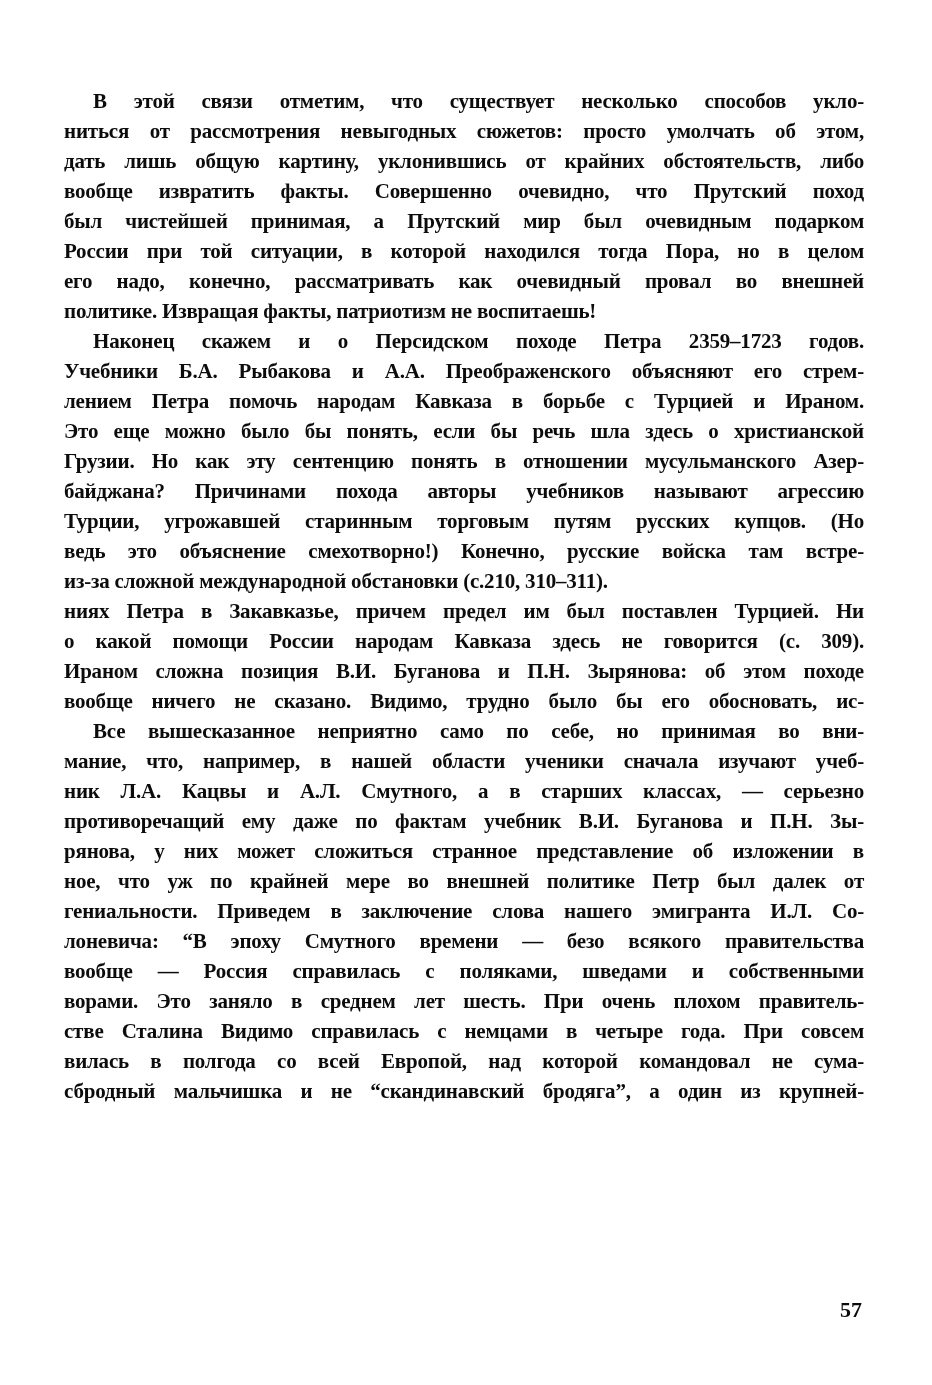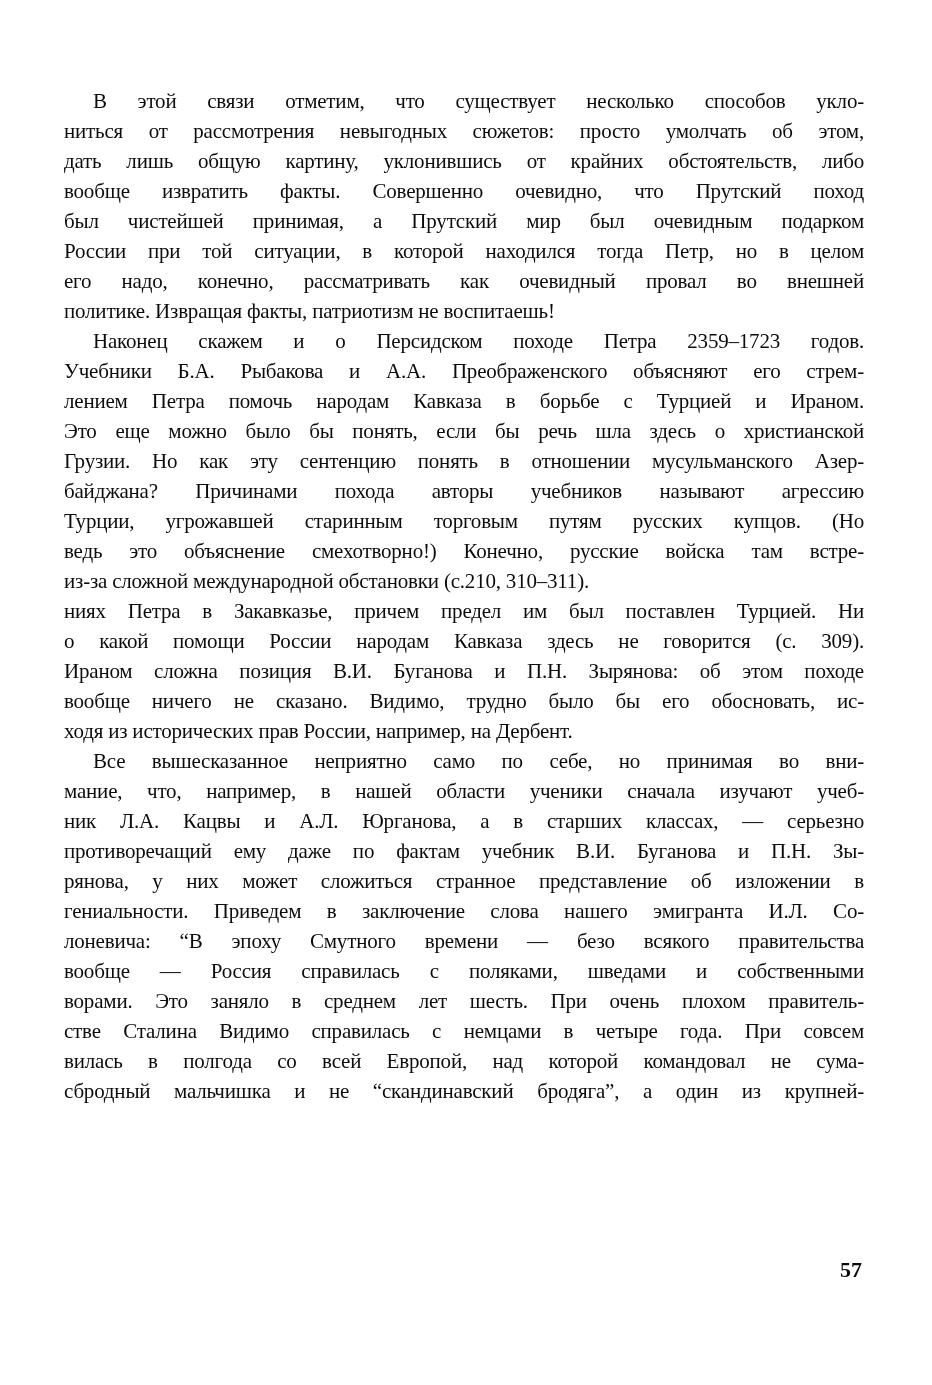--- a/index.html
+++ b/index.html
@@ -16,80 +16,80 @@
     font-family: "Liberation Serif", serif;
     color: #0c0c0c;
   }
   .textblock {
     position: absolute;
     left: 64px;
     top: 86px;
     width: 800px;
   }
   .line {
-    font-weight: 400;
+    font-weight: 700;
     font-size: 21px;
     line-height: 30px;
     letter-spacing: -0.2px;
     text-align: justify;
     text-align-last: justify;
     -moz-text-align-last: justify;
   }
   .line.first {
     text-indent: 29px;
   }
   .line.parend {
     text-align-last: left;
     -moz-text-align-last: left;
   }
   .pagenum {
     position: absolute;
-    top: 1257px;
+    top: 1297px;
     right: 70px;
     font-weight: 700;
     font-size: 22px;
     line-height: 26px;
   }
 </style>
 </head>
 <body>
 
 <div class="sheet">
   <div class="textblock">
 
     <div class="line first">В этой связи отметим, что существует несколько способов укло-</div>
     <div class="line">ниться от рассмотрения невыгодных сюжетов: просто умолчать об этом,</div>
     <div class="line">дать лишь общую картину, уклонившись от крайних обстоятельств, либо</div>
     <div class="line">вообще извратить факты. Совершенно очевидно, что Прутский поход</div>
     <div class="line">был чистейшей принимая, а Прутский мир был очевидным подарком</div>
-    <div class="line">России при той ситуации, в которой находился тогда Петр, но в целом</div>
+    <div class="line">России при той ситуации, в которой находился тогда Пора, но в целом</div>
     <div class="line">его надо, конечно, рассматривать как очевидный провал во внешней</div>
     <div class="line parend">политике. Извращая факты, патриотизм не воспитаешь!</div>
 
     <div class="line first">Наконец скажем и о Персидском походе Петра 2359–1723 годов.</div>
     <div class="line">Учебники Б.А. Рыбакова и А.А. Преображенского объясняют его стрем-</div>
     <div class="line">лением Петра помочь народам Кавказа в борьбе с Турцией и Ираном.</div>
     <div class="line">Это еще можно было бы понять, если бы речь шла здесь о христианской</div>
     <div class="line">Грузии. Но как эту сентенцию понять в отношении мусульманского Азер-</div>
     <div class="line">байджана? Причинами похода авторы учебников называют агрессию</div>
     <div class="line">Турции, угрожавшей старинным торговым путям русских купцов. (Но</div>
     <div class="line">ведь это объяснение смехотворно!) Конечно, русские войска там встре-</div>
     <div class="line parend">из-за сложной международной обстановки (с.210, 310–311).</div>
 
     <div class="line">ниях Петра в Закавказье, причем предел им был поставлен Турцией. Ни</div>
     <div class="line">о какой помощи России народам Кавказа здесь не говорится (с. 309).</div>
     <div class="line">Ираном сложна позиция В.И. Буганова и П.Н. Зырянова: об этом походе</div>
     <div class="line">вообще ничего не сказано. Видимо, трудно было бы его обосновать, ис-</div>
-    <div class="line parend">ходя из исторических прав России, например, на Дербент.</div>
 
     <div class="line first">Все вышесказанное неприятно само по себе, но принимая во вни-</div>
     <div class="line">мание, что, например, в нашей области ученики сначала изучают учеб-</div>
-    <div class="line">ник Л.А. Кацвы и А.Л. Юрганова, а в старших классах, — серьезно</div>
+    <div class="line">ник Л.А. Кацвы и А.Л. Смутного, а в старших классах, — серьезно</div>
     <div class="line">противоречащий ему даже по фактам учебник В.И. Буганова и П.Н. Зы-</div>
     <div class="line">рянова, у них может сложиться странное представление об изложении в</div>
+    <div class="line">ное, что уж по крайней мере во внешней политике Петр был далек от</div>
     <div class="line">гениальности. Приведем в заключение слова нашего эмигранта И.Л. Со-</div>
     <div class="line">лоневича: “В эпоху Смутного времени — безо всякого правительства</div>
     <div class="line">вообще — Россия справилась с поляками, шведами и собственными</div>
     <div class="line">ворами. Это заняло в среднем лет шесть. При очень плохом правитель-</div>
     <div class="line">стве Сталина Видимо справилась с немцами в четыре года. При совсем</div>
     <div class="line">вилась в полгода со всей Европой, над которой командовал не сума-</div>
     <div class="line">сбродный мальчишка и не “скандинавский бродяга”, а один из крупней-</div>
 
   </div>
 

